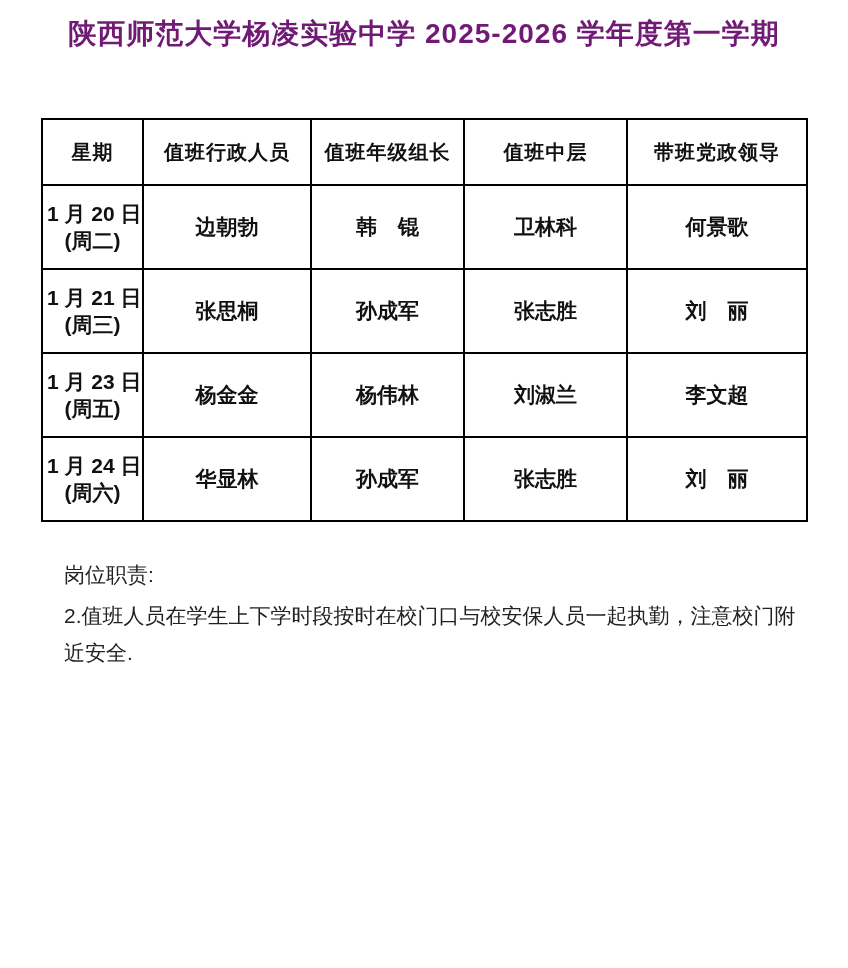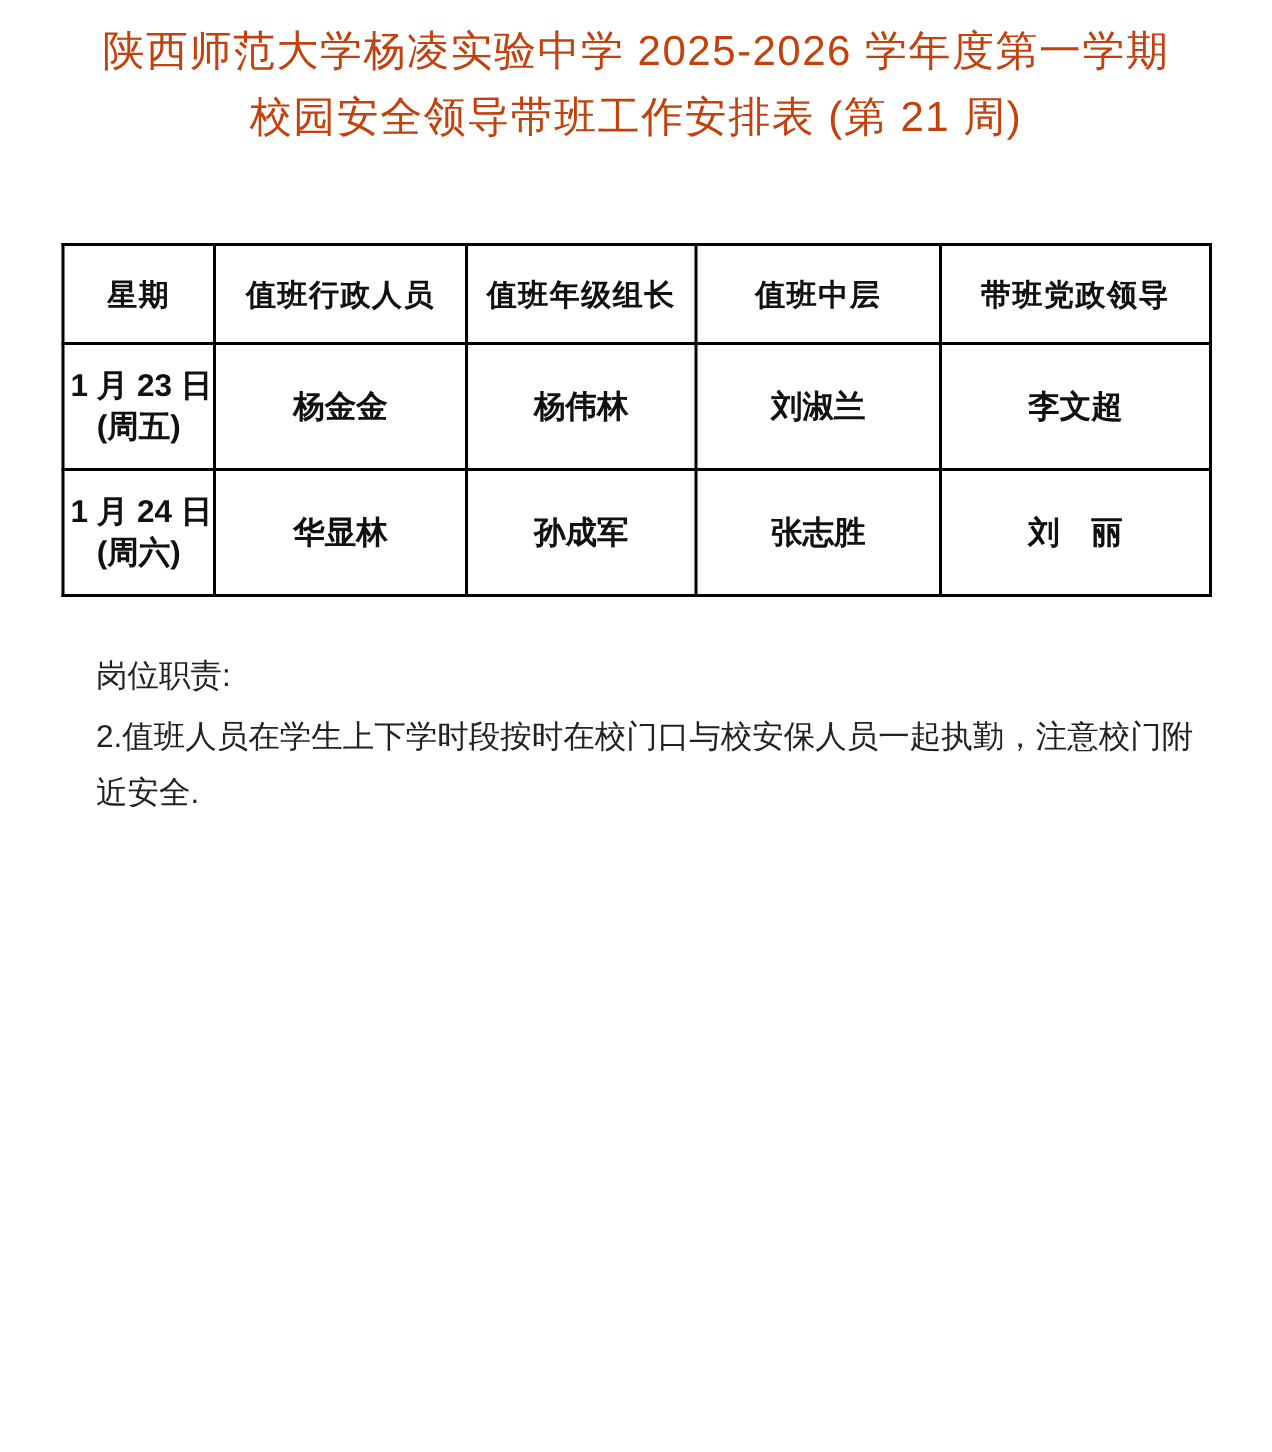--- a/index.html
+++ b/index.html
@@ -17,23 +17,23 @@
   }
   .page {
     position: relative;
     width: 848px;
     height: 968px;
     background: #ffffff;
   }
   .title-block {
     padding-top: 12px;
     text-align: center;
-    font-weight: normal;
+    font-weight: bold;
     font-size: 28px;
-    color: #c2410c;
+    color: #701a75;
   }
   .title-line {
     line-height: 44px;
     letter-spacing: 1px;
     white-space: nowrap;
   }
   table.schedule {
     margin: 62px 0 0 41px;
     border-collapse: collapse;
     table-layout: fixed;
@@ -76,41 +76,60 @@
     margin: 4px;
   }
 </style>
 </head>
 <body>
 
 <div class="page">
 
   <div class="title-block">
     <div class="title-line">陕西师范大学杨凌实验中学 2025-2026 学年度第一学期</div>
-    <div class="title-line">校园安全领导带班工作安排表 (第 21 周)</div>
   </div>
 
   <table class="schedule">
     <colgroup>
       <col style="width:101px">
       <col style="width:168px">
       <col style="width:153px">
       <col style="width:163px">
       <col style="width:180px">
     </colgroup>
     <thead>
       <tr id="header-row">
           <th>星期</th>
           <th>值班行政人员</th>
           <th>值班年级组长</th>
           <th>值班中层</th>
           <th>带班党政领导</th>
         </tr>
     </thead>
     <tbody id="table-body">
+        <tr>
+          <td class="date-cell">
+            <div class="date-line">1 月 20 日</div>
+            <div class="weekday-line">(周二)</div>
+          </td>
+          <td>边朝勃</td>
+          <td>韩　锟</td>
+          <td>卫林科</td>
+          <td>何景歌</td>
+        </tr>
+        <tr>
+          <td class="date-cell">
+            <div class="date-line">1 月 21 日</div>
+            <div class="weekday-line">(周三)</div>
+          </td>
+          <td>张思桐</td>
+          <td>孙成军</td>
+          <td>张志胜</td>
+          <td>刘　丽</td>
+        </tr>
         <tr>
           <td class="date-cell">
             <div class="date-line">1 月 23 日</div>
             <div class="weekday-line">(周五)</div>
           </td>
           <td>杨金金</td>
           <td>杨伟林</td>
           <td>刘淑兰</td>
           <td>李文超</td>
         </tr>

